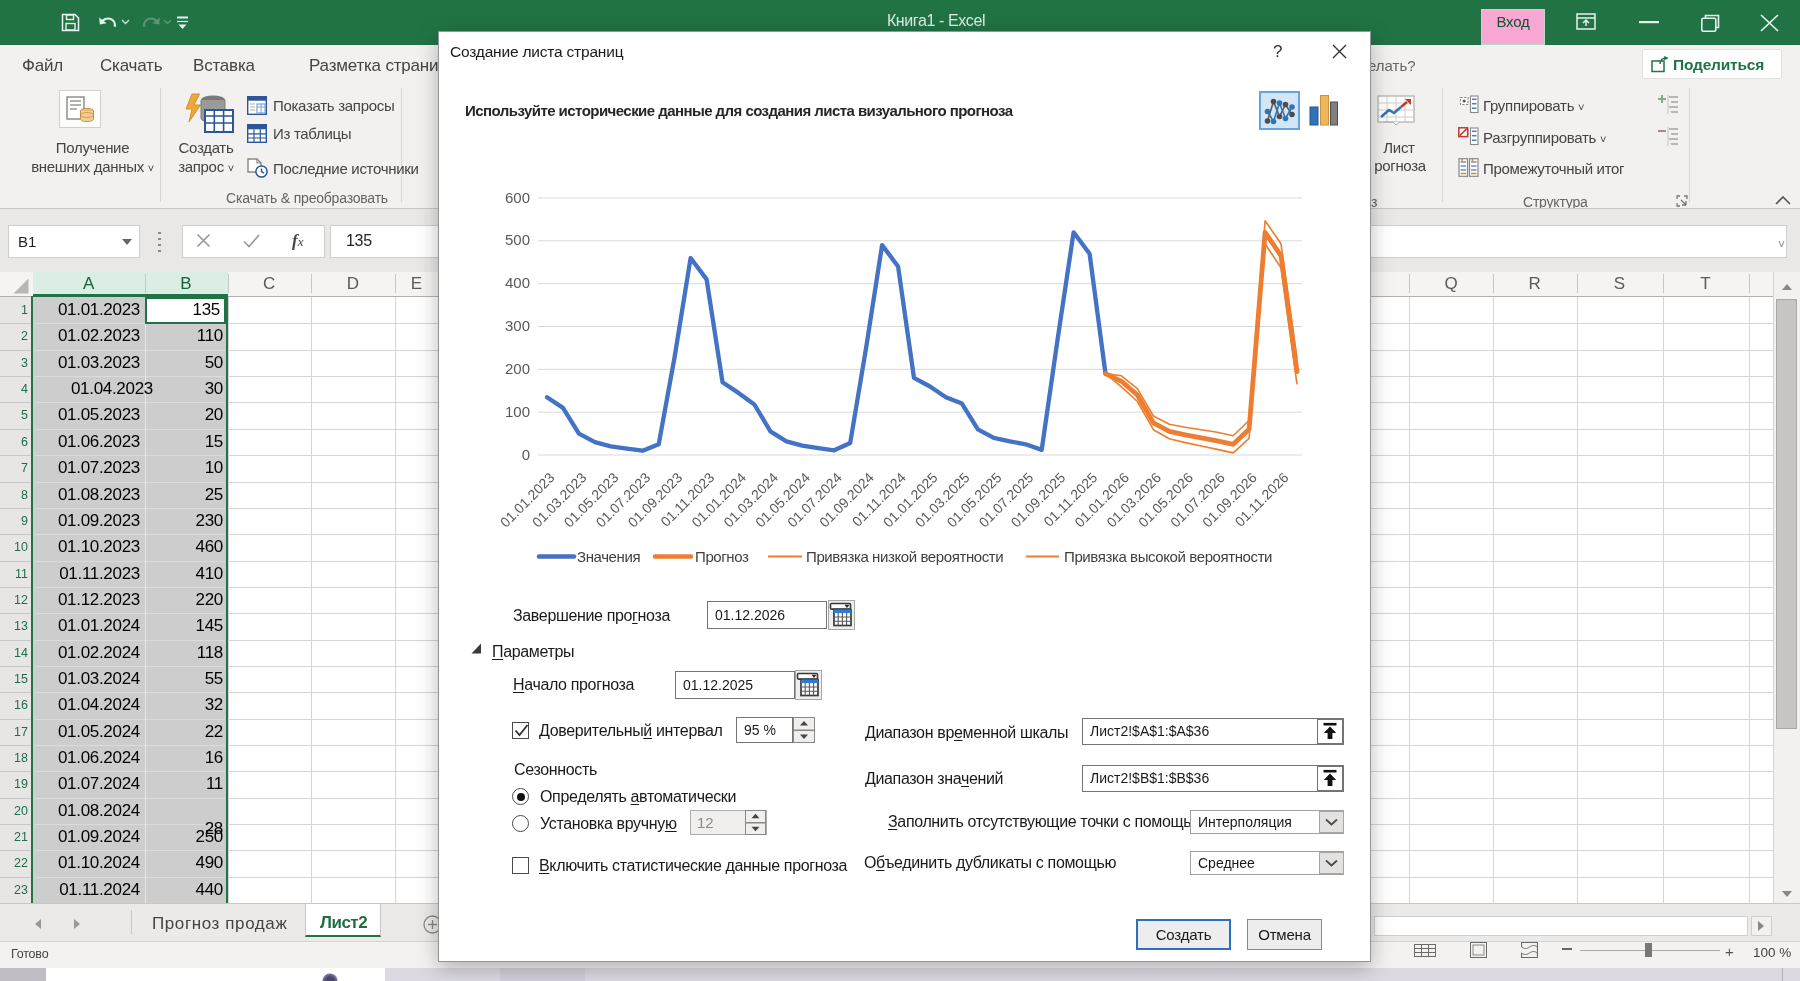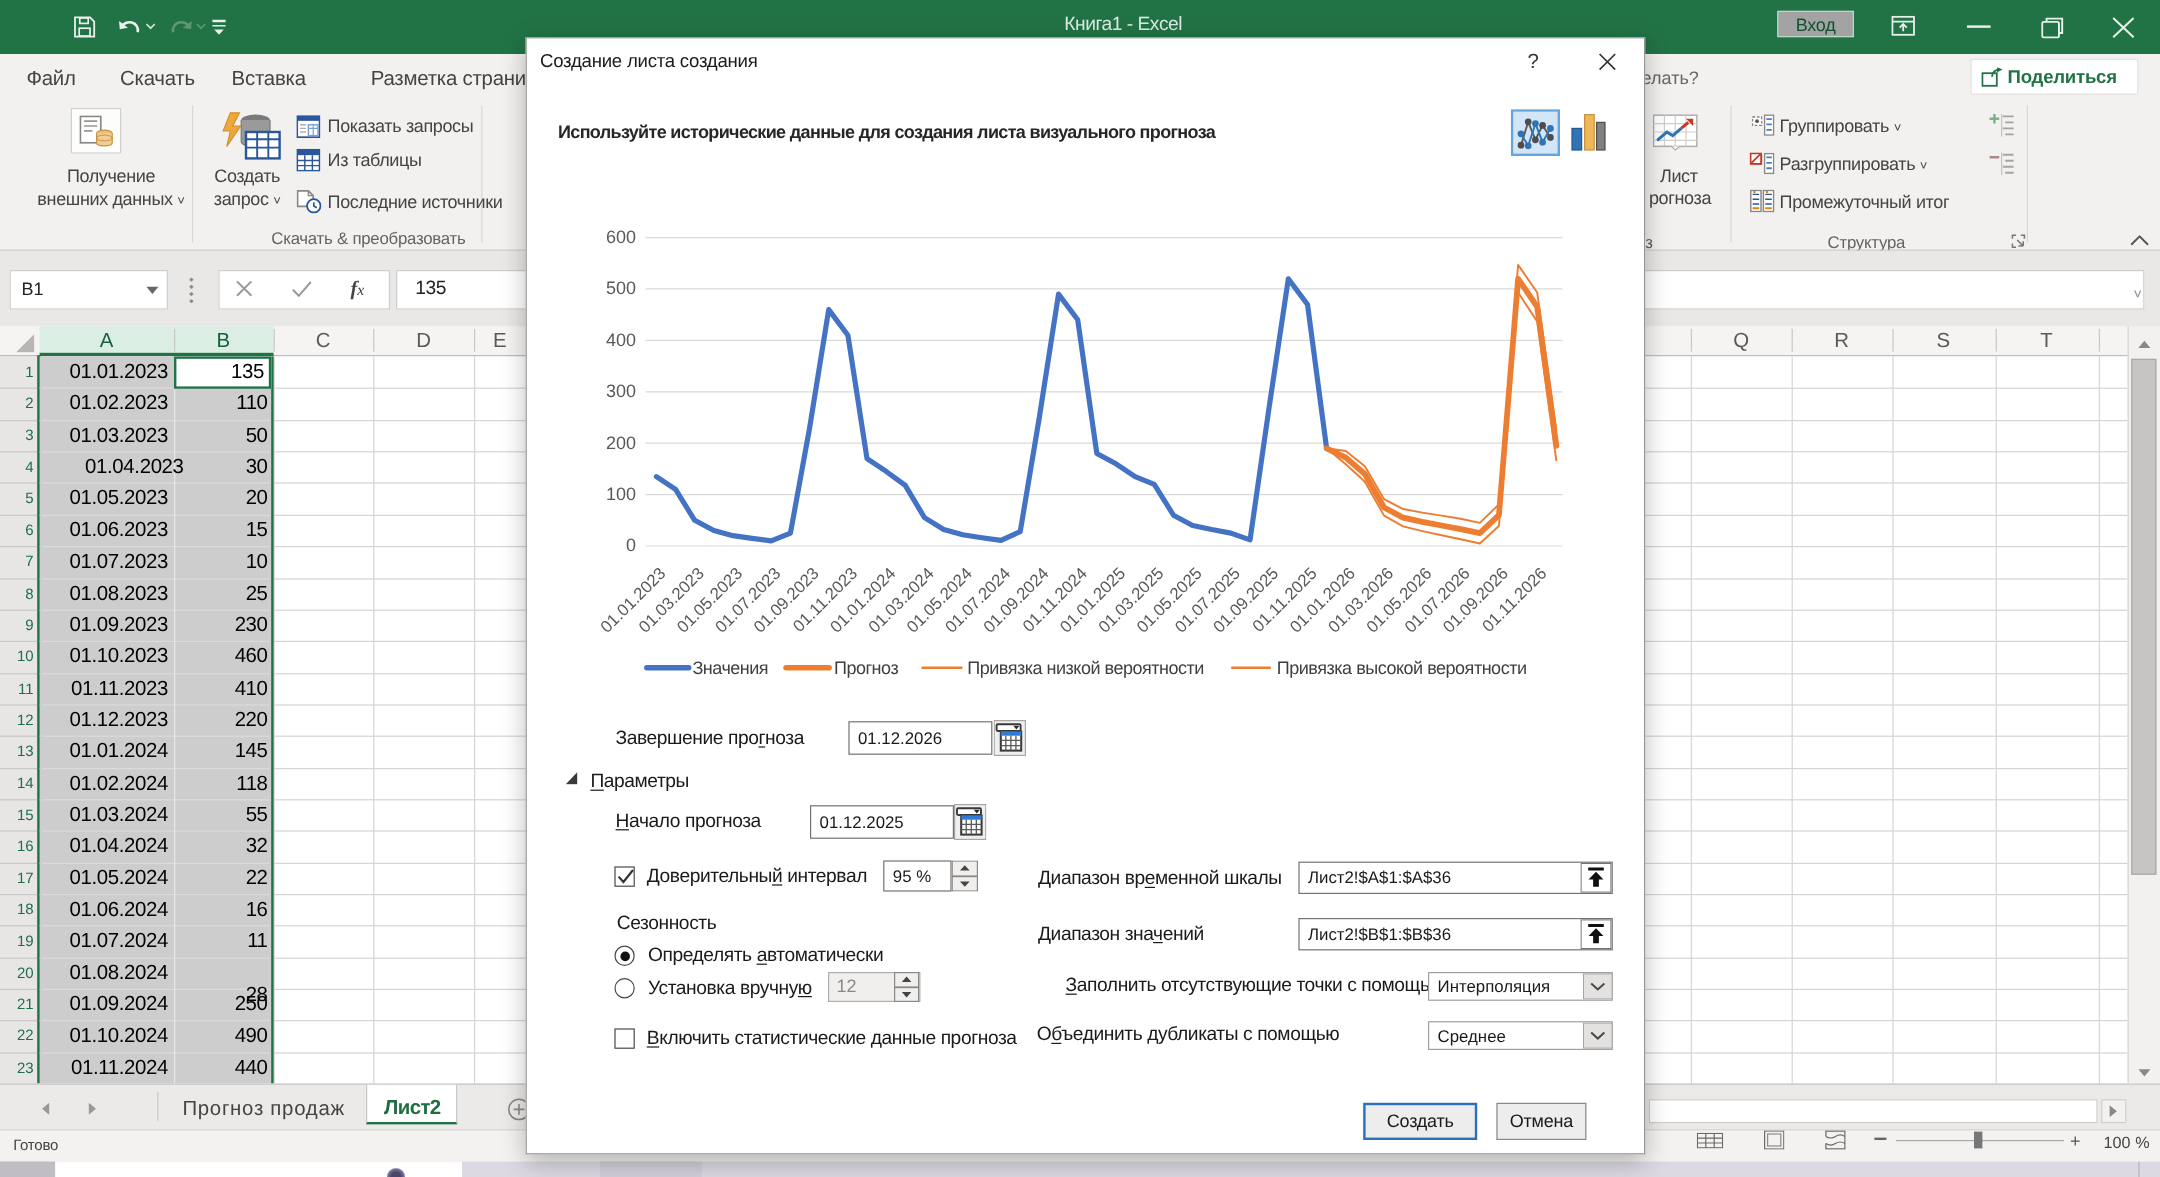--- a/index.html
+++ b/index.html
@@ -39,21 +39,21 @@
   </svg>
 <svg class="abs" style="left:163px;top:19px" width="9" height="6" viewBox="0 0 9 6">
     <path d="M1 1l3.5 3.5L8 1" fill="none" stroke="#5d9677" stroke-width="1.4"></path>
   </svg>
 <svg class="abs" style="left:176px;top:15px" width="13" height="14" viewBox="0 0 13 14">
     <path d="M1 2.5h11" stroke="#e8f1ec" stroke-width="2"></path>
 <path d="M1 6.5h11" stroke="#e8f1ec" stroke-width="1.2"></path>
     <path d="M2.5 9.5 h8 l-4 4.5z" fill="#e8f1ec"></path>
   </svg>
 <div class="abs" style="left:36px;top:12px;width:1800px;text-align:center;font-size:16px;color:#dcebe2;letter-spacing:-0.4px">Книга1 - Excel</div>
-<div class="abs" style="left:1481px;top:9px;width:64px;height:22px;background:#a3a3a3;border:1px solid #bcd8c8;color:#10512e;font-size:15px;text-align:center;line-height:24px;letter-spacing:-0.2px">Вход</div>
+<div class="abs" style="left:1481px;top:9px;width:64px;height:36px;background:#f9a8d4;border:1px solid #bcd8c8;color:#10512e;font-size:15px;text-align:center;line-height:24px;letter-spacing:-0.2px">Вход</div>
 <svg class="abs" style="left:1576px;top:13px" width="20" height="18" viewBox="0 0 20 18">
     <rect x="1" y="1" width="18" height="15" fill="none" stroke="#e8f1ec" stroke-width="1.5"></rect>
 <path d="M1 5h18" stroke="#e8f1ec" stroke-width="1.5"></path>
     <path d="M10 13v-5" stroke="#e8f1ec" stroke-width="1.5"></path>
 <path d="M7 10l3-3 3 3" fill="none" stroke="#e8f1ec" stroke-width="1.5"></path>
   </svg>
 <svg class="abs" style="left:1639px;top:21px" width="20" height="3" viewBox="0 0 20 3">
     <rect x="0" y="0" width="20" height="2.2" fill="#e8f1ec"></rect>
   </svg>
 <svg class="abs" style="left:1701px;top:14px" width="20" height="18" viewBox="0 0 20 18">
@@ -420,21 +420,21 @@
 <div class="abs" style="left:1645px;top:943px;width:7px;height:14px;background:#777"></div>
 <div class="abs" style="left:1725px;top:943px;font-size:15px;color:#555">+</div>
 <div class="abs" style="left:1753px;top:945px;font-size:13.5px;color:#444">100 %</div>
 <div class="abs" style="left:0;top:968px;width:1800px;height:13px;background:#dcd9e3"></div>
 <div class="abs" style="left:0;top:968px;width:46px;height:13px;background:#c0bdc4"></div>
 <div class="abs" style="left:46px;top:968px;width:339px;height:13px;background:#fff"></div>
 <div class="abs" style="left:322px;top:968px;width:16px;height:13px;background:radial-gradient(circle at 50% 100%, #4a4668 4px, #7a76a0 7px, transparent 8px)"></div>
 <div class="abs" style="left:500px;top:968px;width:85px;height:13px;background:#d2cfda"></div>
 <div class="abs" style="left:1782px;top:968px;width:1px;height:13px;background:#b5b2bc"></div>
 <div class="abs" style="left:438px;top:31px;width:933px;height:931px;background:#fff;border:1px solid #979593;box-shadow:0 6px 20px rgba(0,0,0,0.27)"></div>
-<div class="abs" style="left:450px;top:43px;font-size:15.5px;color:#1a1a1a;letter-spacing:-0.2px">Создание листа создания</div>
+<div class="abs" style="left:450px;top:43px;font-size:15.5px;color:#1a1a1a;letter-spacing:-0.2px">Создание листа страниц</div>
 <div class="abs" style="left:1273px;top:42px;font-size:17px;color:#333">?</div>
 <svg class="abs" style="left:1332px;top:44px" width="15" height="15" viewBox="0 0 15 15">
     <path d="M1 1l13 13M14 1L1 14" stroke="#333" stroke-width="1.4"></path>
   </svg>
 <div class="abs" style="left:465px;top:102px;font-size:15px;font-weight:bold;color:#262626;letter-spacing:-0.55px">Используйте исторические данные для создания листа визуального прогноза</div>
 <svg class="abs" style="left:1259px;top:91px" width="41" height="39" viewBox="0 0 41 39">
     <rect x="1" y="1" width="39" height="37" fill="#d3e6f7" stroke="#66a5dc" stroke-width="2"></rect>
 <path d="M8.5 30 L14.5 10.5 L20.5 25.5 L26.5 13.5 L33 23.5" fill="none" stroke="#595959" stroke-width="1.6"></path>
 <path d="M8.5 20.5 L14.5 30.5 L20.5 12 L26.5 27.5 L33 16" fill="none" stroke="#2e74b6" stroke-width="1.6"></path>
 <g fill="#4d4d4d">

